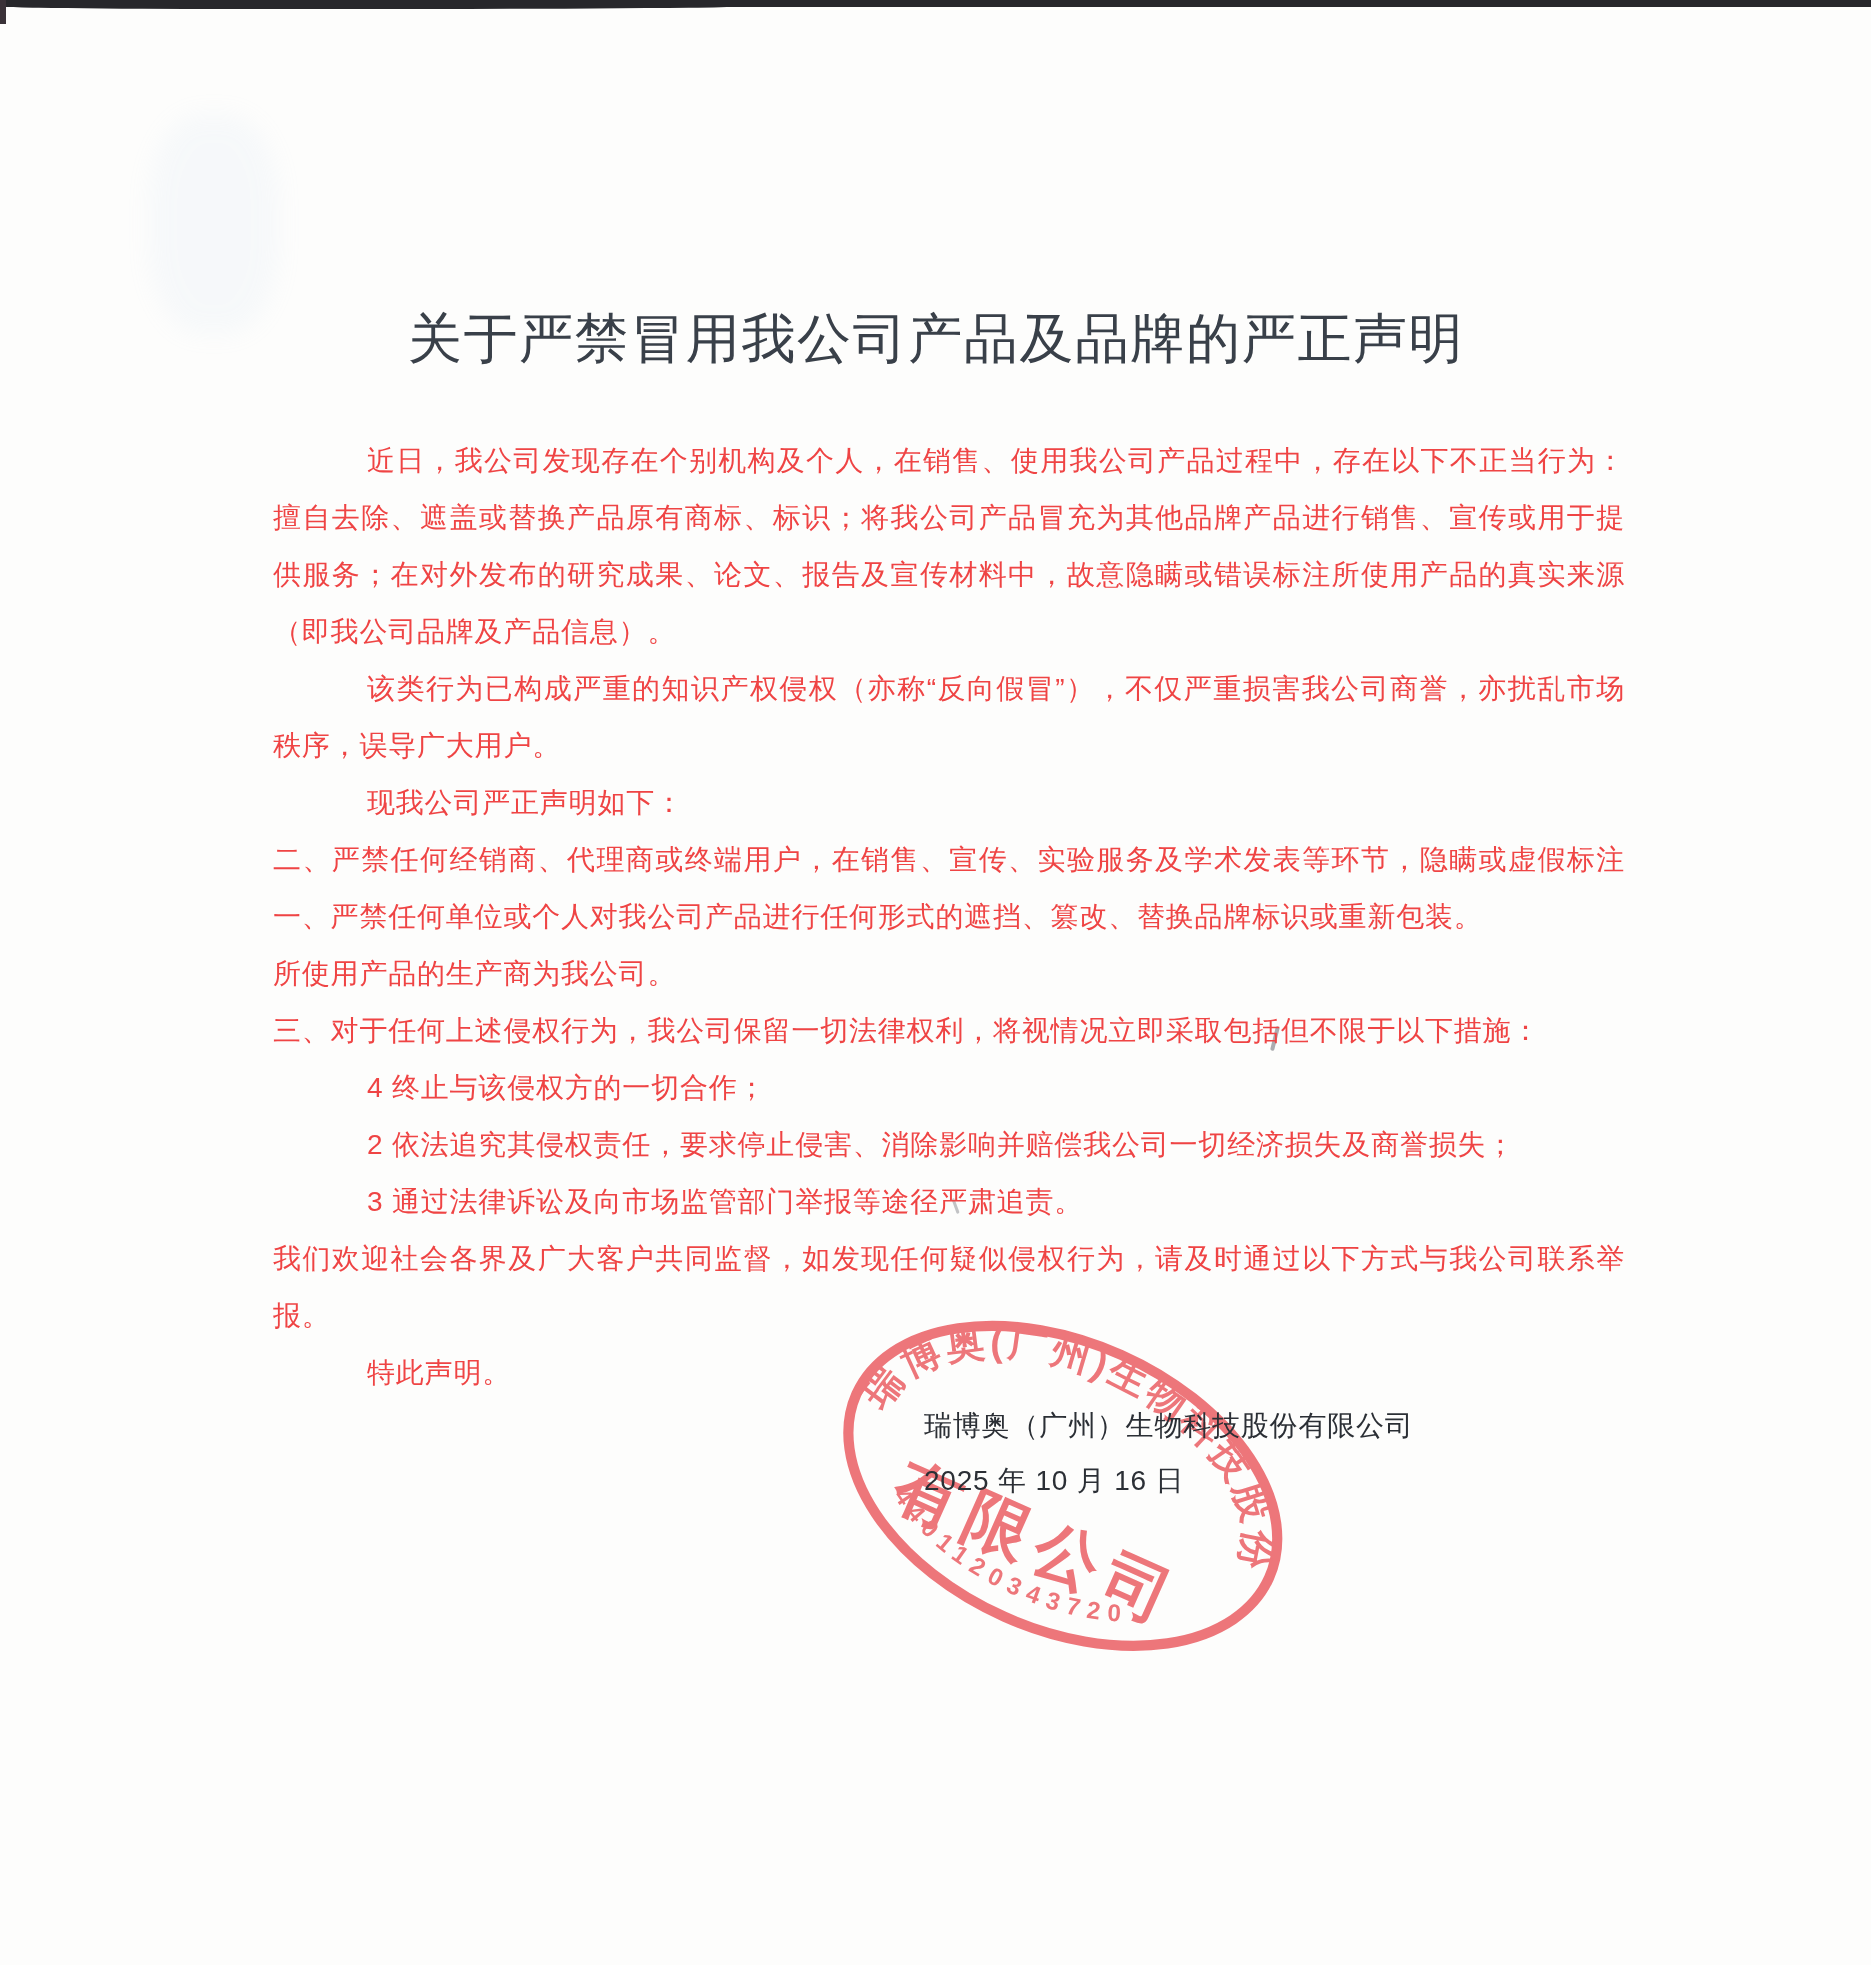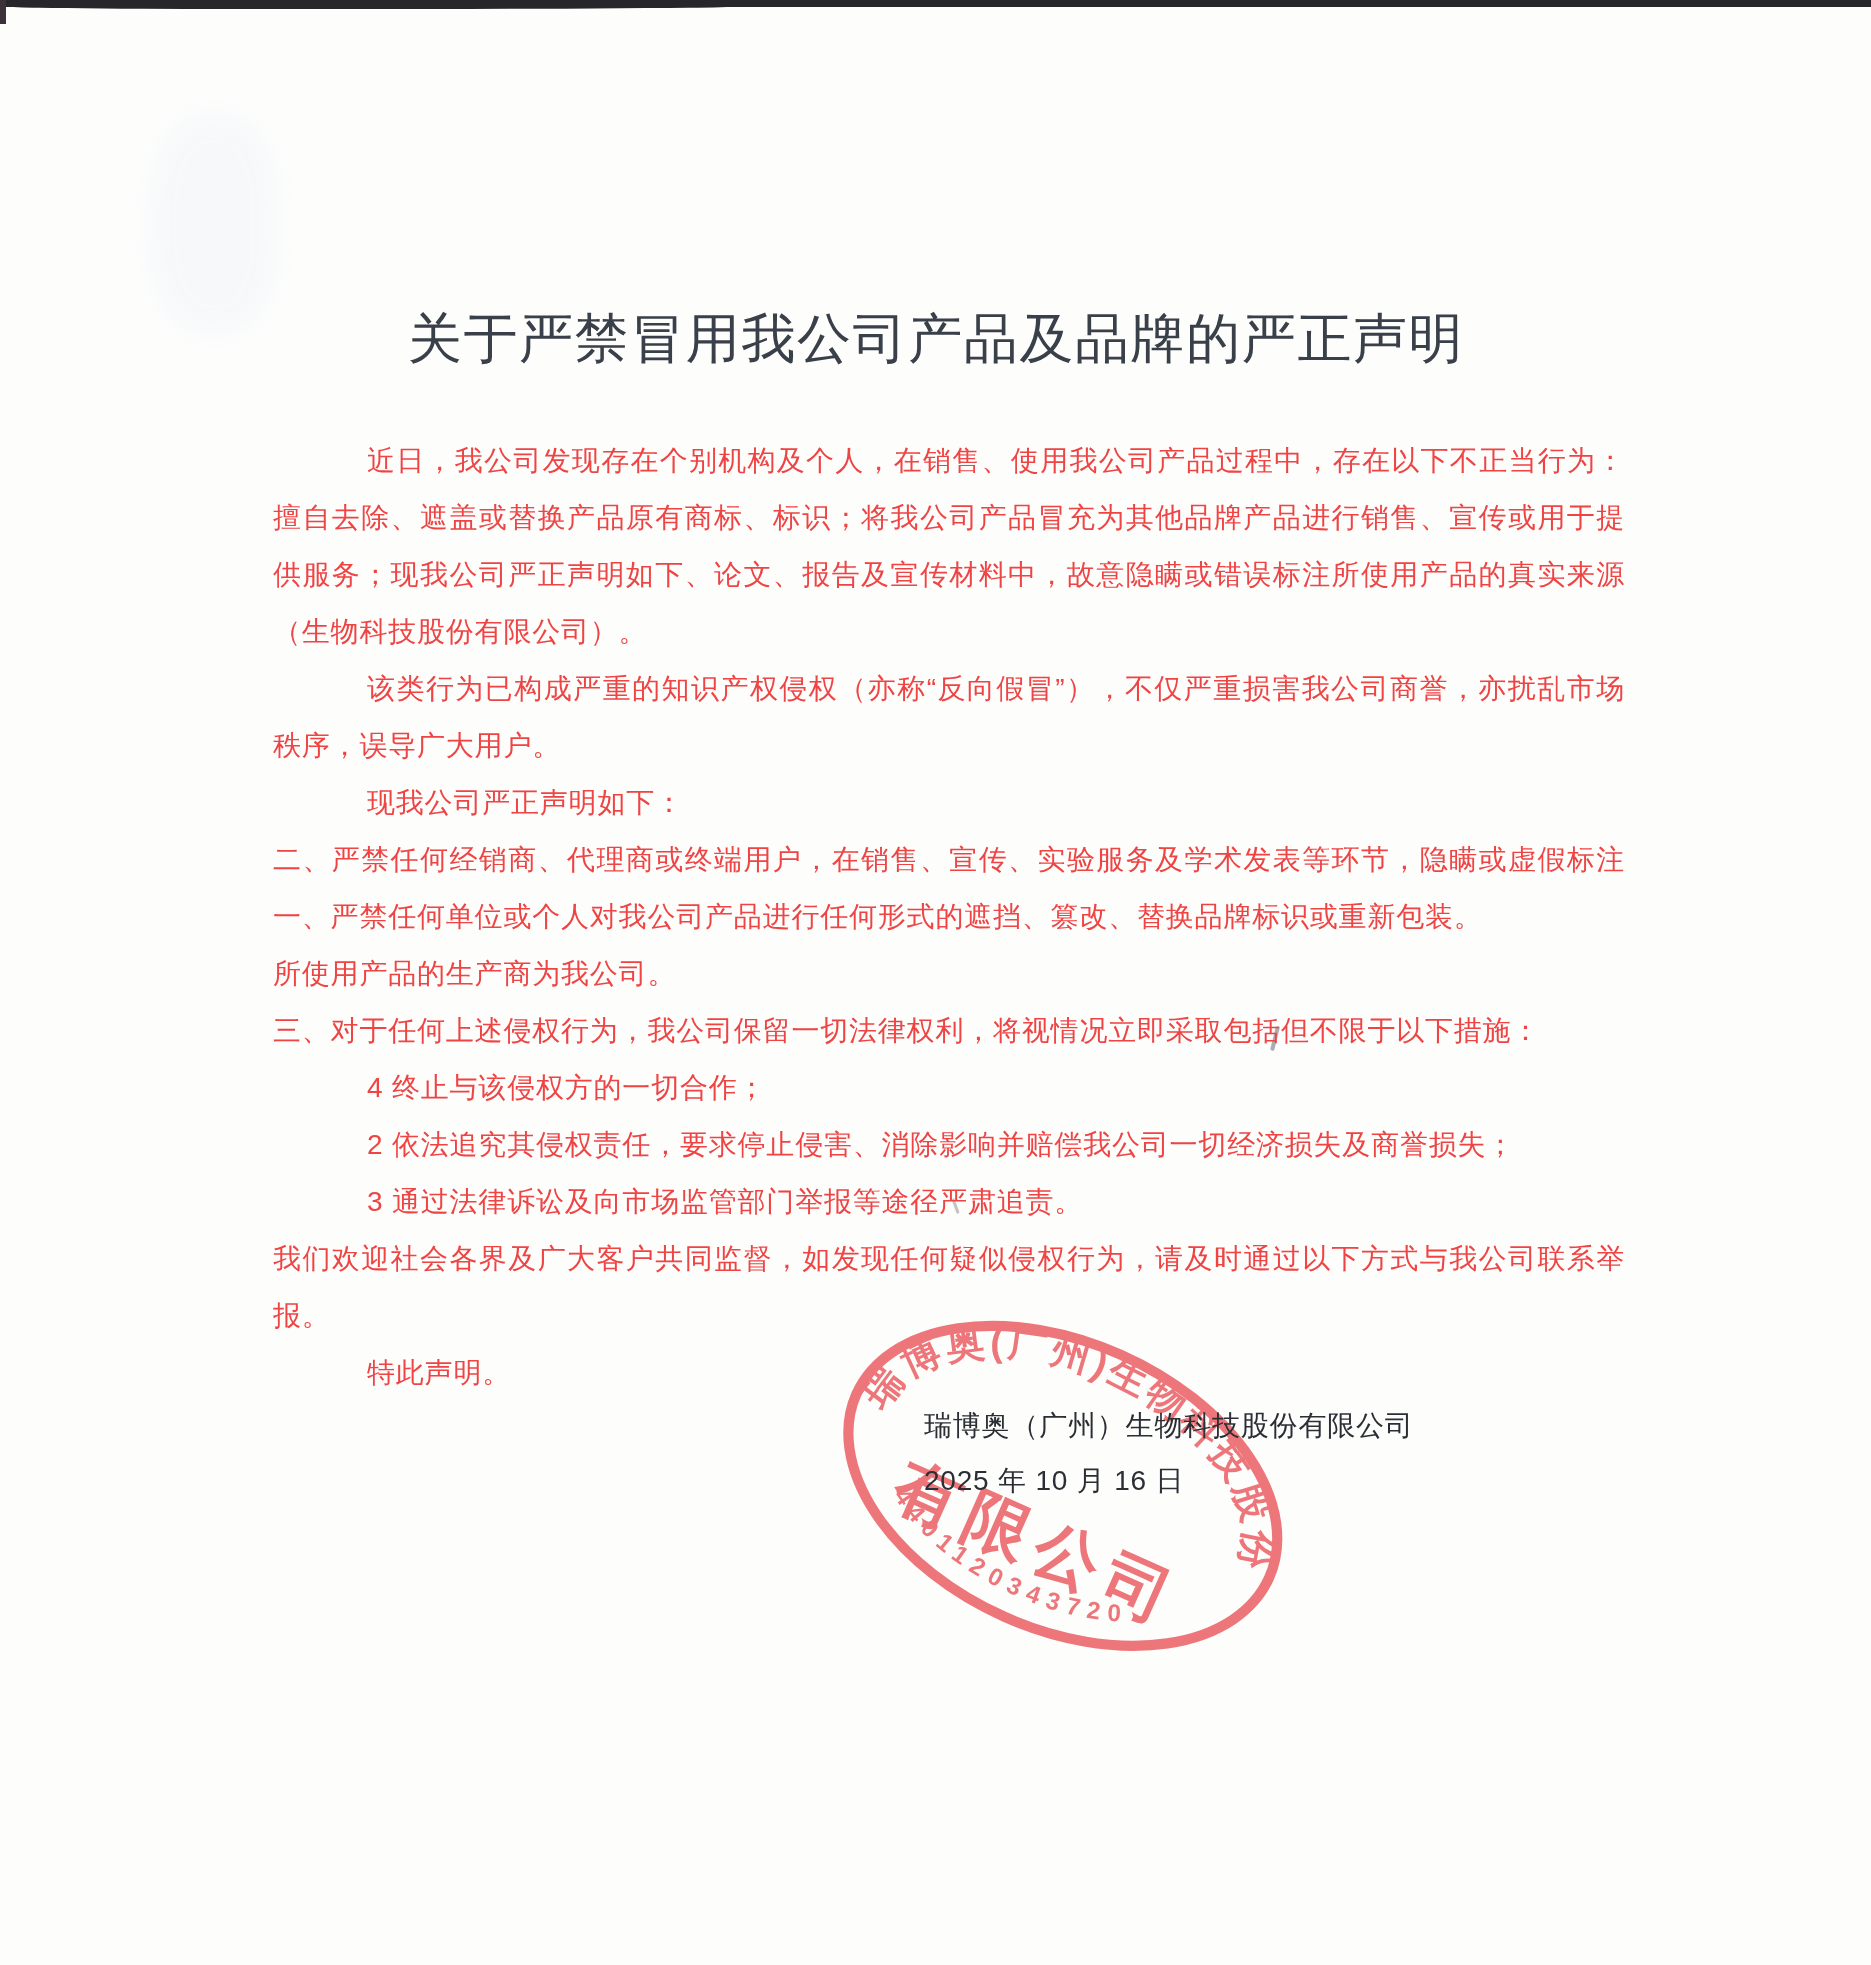--- a/index.html
+++ b/index.html
@@ -58,22 +58,22 @@
   <div class="scan-smudge-topleft"></div>
 
   <div class="scan-speck-1"></div>
   <div class="scan-speck-2"></div>
 
   <div class="doc-title">关于严禁冒用我公司产品及品牌的严正声明</div>
 
   <div class="body-block">
     <div class="body-line indent justify">近日，我公司发现存在个别机构及个人，在销售、使用我公司产品过程中，存在以下不正当行为：</div>
     <div class="body-line justify">擅自去除、遮盖或替换产品原有商标、标识；将我公司产品冒充为其他品牌产品进行销售、宣传或用于提</div>
-    <div class="body-line justify">供服务；现我公司严正声明如下、论文、报告及宣传材料中，故意隐瞒或错误标注所使用产品的真实来源</div>
-    <div class="body-line">（生物科技股份有限公司）。</div>
+    <div class="body-line justify">供服务；在对外发布的研究成果、论文、报告及宣传材料中，故意隐瞒或错误标注所使用产品的真实来源</div>
+    <div class="body-line">（即我公司品牌及产品信息）。</div>
     <div class="body-line indent justify">该类行为已构成严重的知识产权侵权（亦称“反向假冒”），不仅严重损害我公司商誉，亦扰乱市场</div>
     <div class="body-line">秩序，误导广大用户。</div>
     <div class="body-line indent">现我公司严正声明如下：</div>
     <div class="body-line justify">二、严禁任何经销商、代理商或终端用户，在销售、宣传、实验服务及学术发表等环节，隐瞒或虚假标注</div>
     <div class="body-line">一、严禁任何单位或个人对我公司产品进行任何形式的遮挡、篡改、替换品牌标识或重新包装。</div>
     <div class="body-line">所使用产品的生产商为我公司。</div>
     <div class="body-line">三、对于任何上述侵权行为，我公司保留一切法律权利，将视情况立即采取包括但不限于以下措施：</div>
     <div class="body-line indent">4  终止与该侵权方的一切合作；</div>
     <div class="body-line indent">2  依法追究其侵权责任，要求停止侵害、消除影响并赔偿我公司一切经济损失及商誉损失；</div>
     <div class="body-line indent">3  通过法律诉讼及向市场监管部门举报等途径严肃追责。</div>

